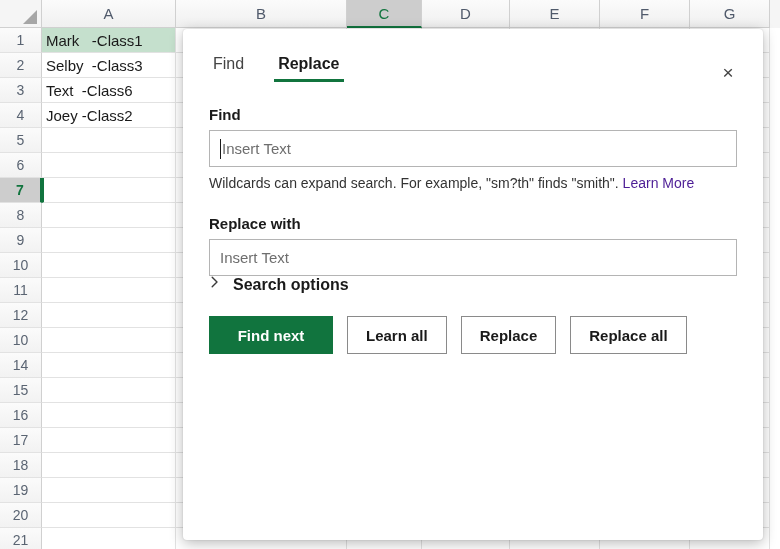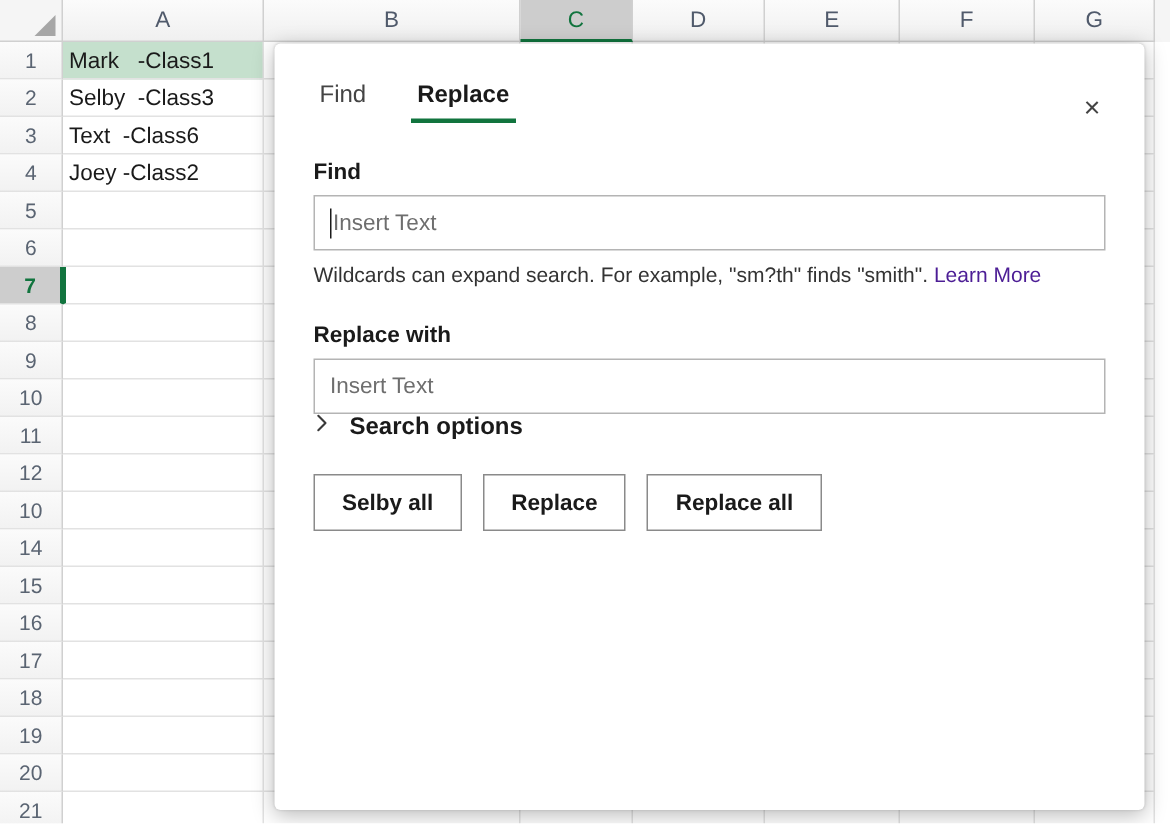--- a/index.html
+++ b/index.html
@@ -609,18 +609,19 @@
 
     <div class="search-options">
       <svg class="chev" viewBox="0 0 12 12">
         <path d="M3.2 1.2 L8 6 L3.2 10.8" fill="none" stroke="#3a3a3a" stroke-width="1.4" stroke-linecap="round" stroke-linejoin="round"></path>
       </svg>
       <span class="search-options-label">Search options</span>
     </div>
 
 
     <div class="btn-row" id="btn-slot">
-        <button class="btn">Selby all</button>
+        <button class="btn primary">Find next</button>
+        <button class="btn">Learn all</button>
         <button class="btn">Replace</button>
         <button class="btn">Replace all</button>
       </div>
   </div>
 </div>
 
 </body></html>

